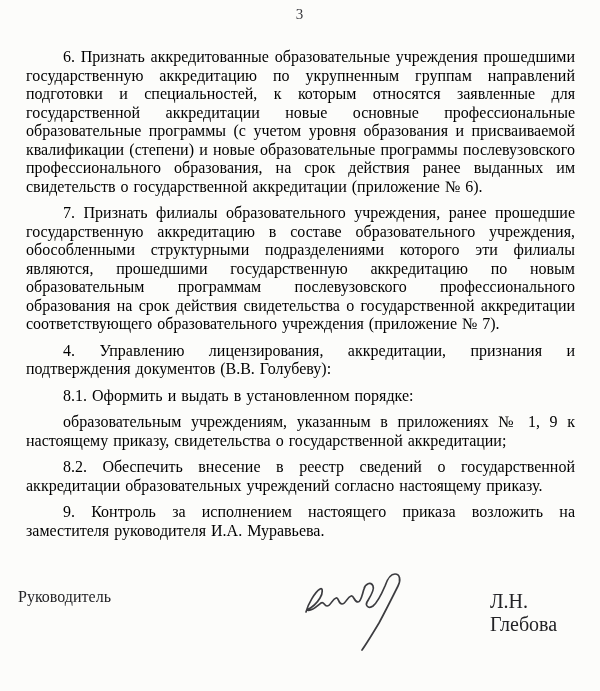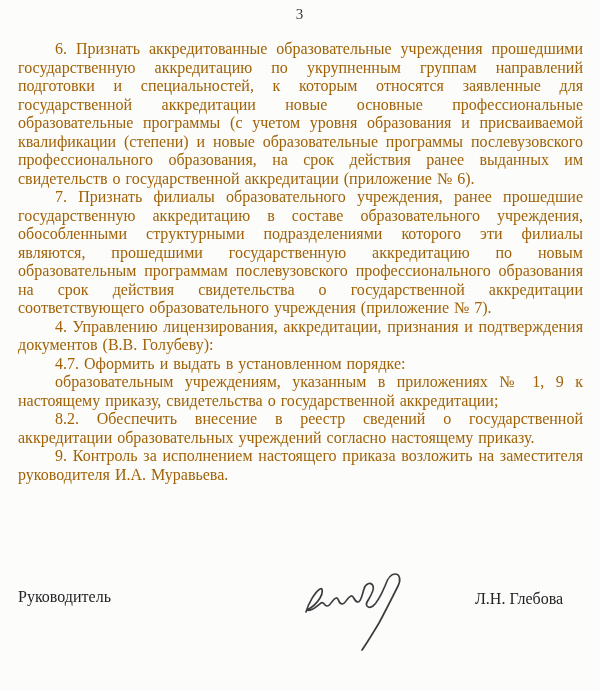--- a/index.html
+++ b/index.html
@@ -27,47 +27,47 @@
     color: #3a3a3e;
     letter-spacing: 1px;
   }
   .body-text {
     position: absolute;
     top: 40px;
     left: 18px;
     width: 565px;
   }
   .body-text p {
-    margin: 0;
+    margin: 8px;
     padding: 0;
     font-size: 16px;
     line-height: 18.5px;
     text-align: justify;
     text-indent: 37px;
-    color: #a16207;
+    color: #000000;
     word-spacing: 1px;
   }
   .signature-row {
     position: absolute;
     top: 586px;
     left: 18px;
     width: 565px;
     height: 90px;
   }
   .position-title {
     position: absolute;
     left: 0;
     top: 2px;
     font-size: 16px;
   }
   .signer-name {
     position: absolute;
-    left: 457px;
+    left: 472px;
     top: 4px;
-    font-size: 16px;
+    font-size: 20px;
   }
   .signature {
     position: absolute;
     left: 275px;
     top: -24px;
     width: 122px;
     height: 92px;
   }
   .signature svg {
     width: 100%;
@@ -78,21 +78,21 @@
 <body>
 
 <div class="page">
 
   <div class="page-number">3</div>
 
   <div class="body-text">
     <p>6. Признать аккредитованные образовательные учреждения прошедшими государственную аккредитацию по укрупненным группам направлений подготовки и специальностей, к которым относятся заявленные для государственной аккредитации новые основные профессиональные образовательные программы (с учетом уровня образования и присваиваемой квалификации (степени) и новые образовательные программы послевузовского профессионального образования, на срок действия ранее выданных им свидетельств о государственной аккредитации (приложение № 6).</p>
     <p>7. Признать филиалы образовательного учреждения, ранее прошедшие государственную аккредитацию в составе образовательного учреждения, обособленными структурными подразделениями которого эти филиалы являются, прошедшими государственную аккредитацию по новым образовательным программам послевузовского профессионального образования на срок действия свидетельства о государственной аккредитации соответствующего образовательного учреждения (приложение № 7).</p>
     <p>4. Управлению лицензирования, аккредитации, признания и подтверждения документов (В.В. Голубеву):</p>
-    <p>4.7. Оформить и выдать в установленном порядке:</p>
+    <p>8.1. Оформить и выдать в установленном порядке:</p>
     <p>образовательным учреждениям, указанным в приложениях № 1, 9 к настоящему приказу, свидетельства о государственной аккредитации;</p>
     <p>8.2. Обеспечить внесение в реестр сведений о государственной аккредитации образовательных учреждений согласно настоящему приказу.</p>
     <p>9. Контроль за исполнением настоящего приказа возложить на заместителя руководителя И.А. Муравьева.</p>
   </div>
 
   <div class="signature-row">
     <span class="position-title">Руководитель</span>
 
     <span class="signature">
       <svg viewBox="0 0 122 92" xmlns="http://www.w3.org/2000/svg">

